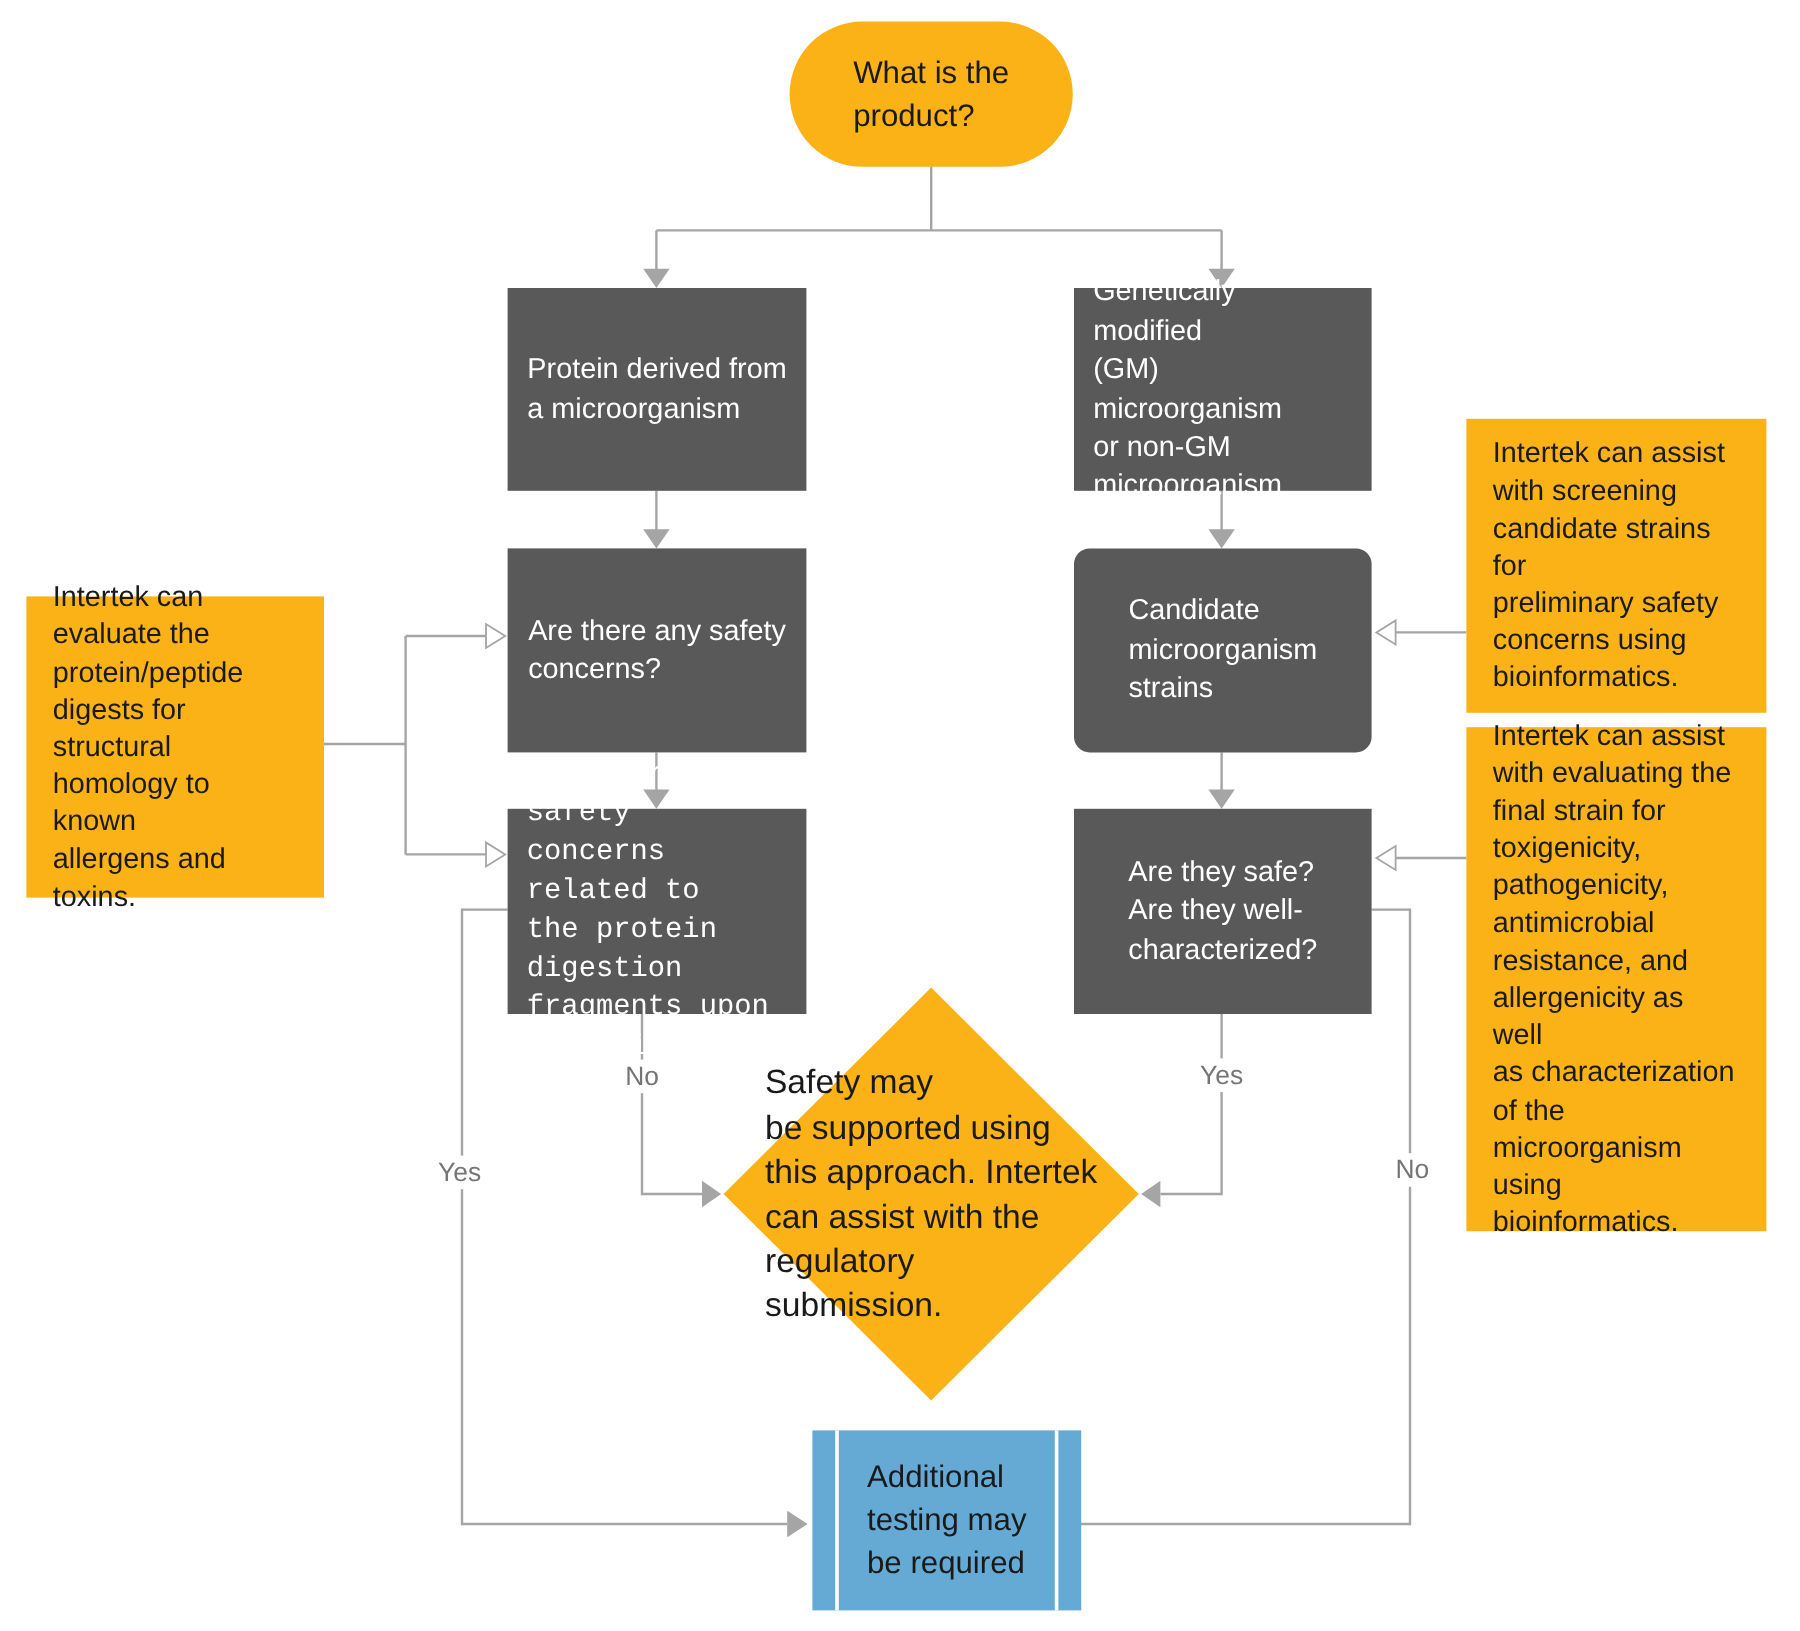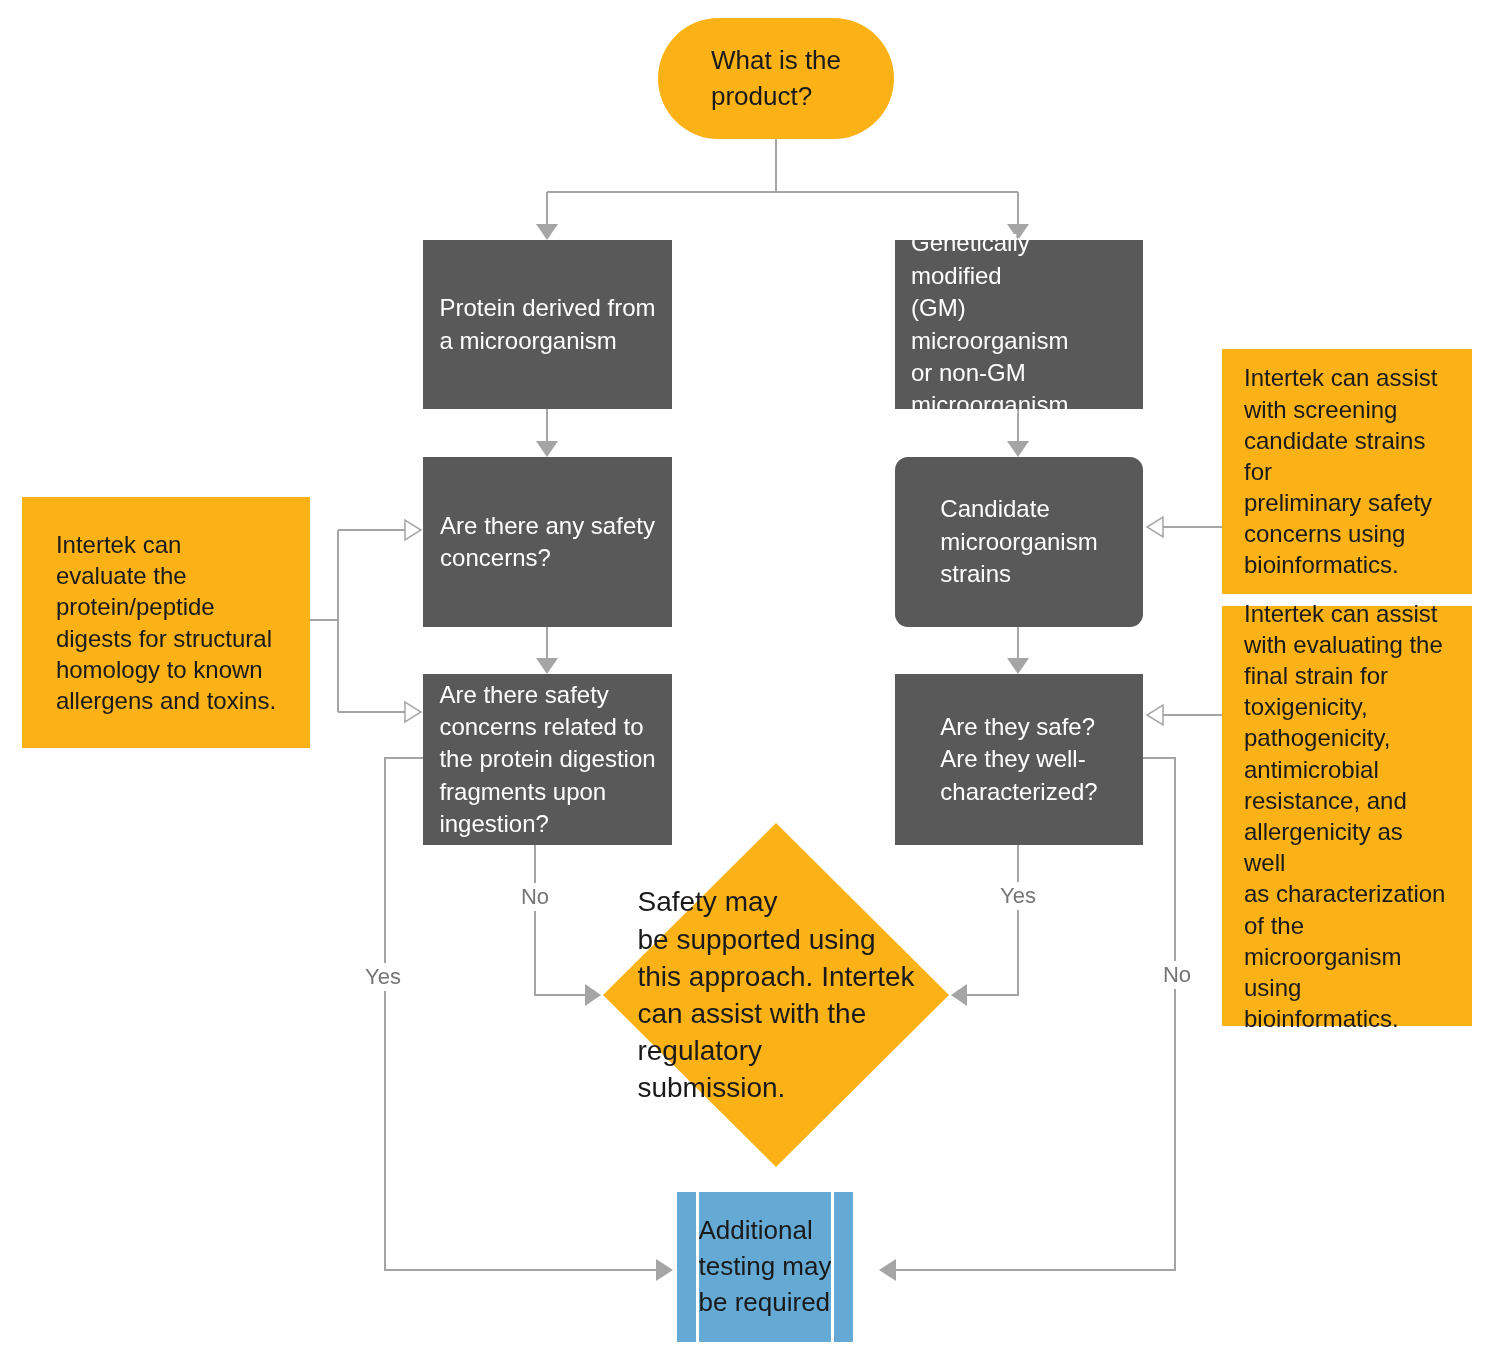--- a/index.html
+++ b/index.html
@@ -14,31 +14,31 @@
   .arrow-filled{fill:var(--line);stroke:none;}
   .arrow-open{fill:#ffffff;stroke:var(--line);stroke-width:1.5;}
   .diamond-shape{fill:var(--yellow);stroke:none;}
   .shape{position:absolute;display:flex;align-items:center;justify-content:center;
          text-align:left;white-space:pre-line;box-sizing:border-box;}
   .oval{left:658px;top:18px;width:236px;height:121px;border-radius:62px;
         background:var(--yellow);color:var(--ink);font-size:26px;line-height:1.35;}
   .gbox{background:var(--dark);color:#ffffff;font-size:24px;line-height:1.35;padding:16px;}
   .box-l1{left:423px;top:240px;width:249px;height:169px;}
   .box-l2{left:423px;top:457px;width:249px;height:170px;}
-  .box-l3{left:423px;top:674px;width:249px;height:171px;}
+  .box-l3{left:423px;top:674px;width:249px;height:171px;font-family:Liberation Mono, monospace;}
   .box-r1{left:895px;top:240px;width:248px;height:169px;}
   .box-r2{left:895px;top:457px;width:248px;height:170px;border-radius:13px;}
   .box-r3{left:895px;top:674px;width:248px;height:171px;}
   .note{background:var(--yellow);color:var(--ink);font-size:24px;line-height:1.30;padding:22px;}
-  .note-left{left:22px;top:497px;width:288px;height:251px;}
+  .note-left{left:22px;top:497px;width:248px;height:251px;}
   .note-rt{left:1222px;top:349px;width:250px;height:245px;}
   .note-rb{left:1222px;top:606px;width:250px;height:420px;}
   .diamond-text{left:626px;top:880px;width:300px;height:230px;
         color:var(--ink);font-size:28px;line-height:1.33;}
-  .endbox{left:677px;top:1192px;width:176px;height:150px;background:var(--blue);
+  .endbox{left:677px;top:1192px;width:224px;height:150px;background:var(--blue);
         color:var(--ink);font-size:26px;line-height:1.38;}
   .endbar{position:absolute;top:0;bottom:0;width:3px;background:#ffffff;}
   .endbar-l{left:19px;} .endbar-r{right:19px;}
   .edge-label{position:absolute;transform:translate(-50%,-50%);background:#ffffff;
         color:var(--label);font-size:22px;line-height:1;padding:3px 6px;}
 </style>
 </head>
 <body>
 
 <div id="canvas">

